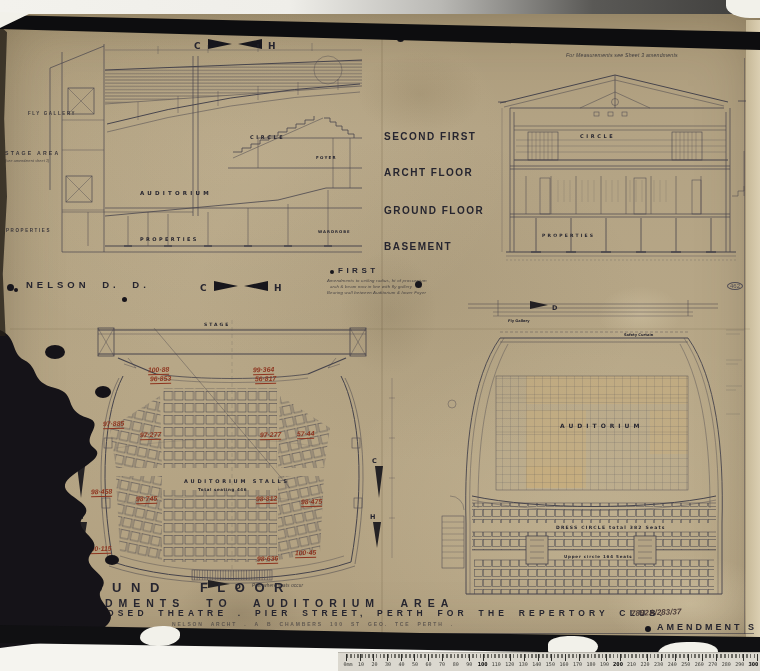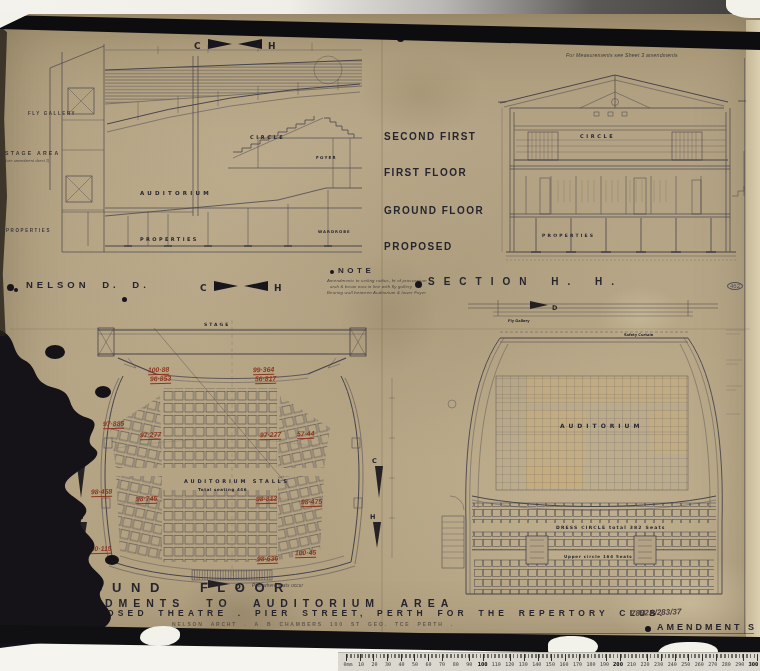--- a/index.html
+++ b/index.html
@@ -141,23 +141,23 @@
     <text x="288" y="119" font-size="4" letter-spacing="1.2">FOYER</text>
     <text x="290" y="193" font-size="3.8" letter-spacing="1">WARDROBE</text>
   </svg>
 
   <div class="abs ink tiny" style="left:28px;top:111px;">FLY GALLERY</div>
   <div class="abs ink tiny" style="left:5px;top:150px;font-size:5.2px;letter-spacing:2.2px;">STAGE AREA</div>
   <div class="abs ink hand" style="left:5px;top:159px;font-size:3.5px;">(see amendment sheet 1)</div>
   <div class="abs ink tiny" style="left:6px;top:228px;">PROPERTIES</div>
 
   <div class="abs floor-label" style="left:384px;top:131px;">SECOND FIRST</div>
-  <div class="abs floor-label" style="left:384px;top:167px;">FIRST FLOOR</div>
+  <div class="abs floor-label" style="left:384px;top:167px;">ARCHT FLOOR</div>
   <div class="abs floor-label" style="left:384px;top:205px;">GROUND FLOOR</div>
-  <div class="abs floor-label" style="left:384px;top:241px;">PROPOSED</div>
+  <div class="abs floor-label" style="left:384px;top:241px;">BASEMENT</div>
 
   <svg style="left:496px;top:56px;" width="252" height="212" viewBox="0 0 252 212">
     <g stroke="#3c3b47" stroke-width="0.7" fill="none" opacity="0.9">
       <path d="M4 47 L119 19 L232 46" stroke-width="1"></path>
       <path d="M8 51 L119 24 L228 50" stroke-width="0.5"></path>
       <path d="M119 19 V52"></path>
       <path d="M119 36 L84 52 M119 36 L154 52" stroke-width="0.5"></path>
       <circle cx="119" cy="46" r="3.5" stroke-width="0.5"></circle>
       <path d="M14 52 H228" stroke-width="0.8"></path>
       <rect x="98" y="56" width="5" height="4" stroke-width="0.5"></rect>
@@ -195,27 +195,26 @@
   <div class="abs ink cap" style="left:26px;top:279px;">NELSON  D. D.</div>
 
   <svg style="left:186px;top:276px;" width="110" height="20">
     <text x="14" y="15" font-size="9">C</text>
     <polygon points="28,5 52,10 28,15" fill="#17161c"></polygon>
     <polygon points="82,5 58,10 82,15" fill="#17161c"></polygon>
     <text x="88" y="15" font-size="9">H</text>
   </svg>
 
   <div class="abs bullet" style="left:330px;top:270px;width:4px;height:4px;"></div>
-  <div class="abs ink note-title" style="left:338px;top:266px;">NOTE</div>
+  <div class="abs ink note-title" style="left:338px;top:266px;">FIRST</div>
   <div class="abs ink note-line" style="left:327px;top:278px;">Amendments to ceiling radius, ht of proscenium</div>
   <div class="abs ink note-line" style="left:330px;top:284px;">arch &amp; beam now in line with fly gallery</div>
   <div class="abs ink note-line" style="left:327px;top:290px;">Bearing wall between Auditorium &amp; lower Foyer</div>
 
   <div class="abs bullet" style="left:415px;top:281px;width:7px;height:7px;"></div>
-  <div class="abs ink caph" style="left:428px;top:276px;">SECTION  H. H.</div>
   <div class="abs ink circled" style="left:727px;top:282px;">462</div>
 
   <svg style="left:58px;top:318px;" width="348" height="282" viewBox="0 0 348 282">
     <defs>
       <pattern id="sgC" width="10.5" height="12" patternUnits="userSpaceOnUse">
         <rect x="1" y="1.5" width="8.5" height="8.5" fill="none" stroke="#3e3d49" stroke-width="0.55"></rect>
       </pattern>
       <pattern id="sgL" width="10.5" height="12" patternUnits="userSpaceOnUse" patternTransform="rotate(12)">
         <rect x="1" y="1.5" width="8.5" height="8.5" fill="none" stroke="#3e3d49" stroke-width="0.55"></rect>
       </pattern>

